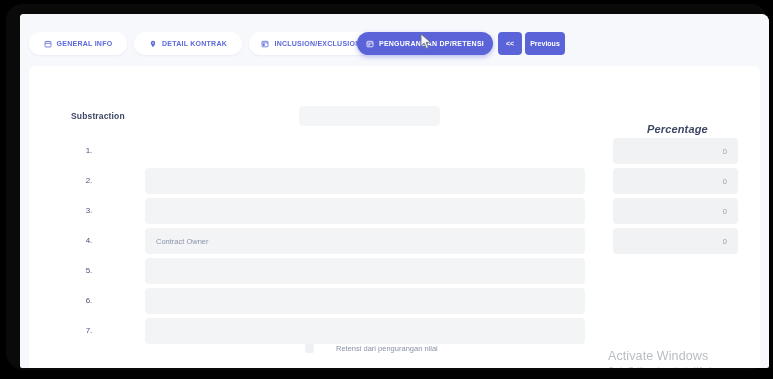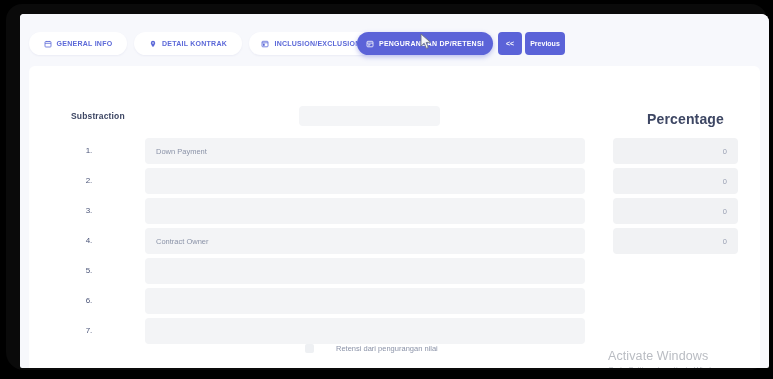--- a/index.html
+++ b/index.html
@@ -98,25 +98,26 @@
   #hdr-substraction {
     position: absolute;
     left: 42px; top: 45px;
     font-size: 8.5px;
     color: #3d4663;
     font-weight: bold;
     letter-spacing: 0.15px;
   }
   #hdr-percentage {
     position: absolute;
-    left: 618px; top: 45px;
-    font-size: 14px;
+    left: 618px; top: 57px;
+    font-size: 11px;
     color: #3d4663;
     font-weight: bold;
     letter-spacing: 0.15px;
+    font-style: italic;
   }
   #top-field {
     position: absolute;
     left: 270px; top: 40px;
     width: 137px; height: 18px;
     background: #f4f5f7;
     border-radius: 4px;
     border: none;
   }
   
@@ -261,21 +262,20 @@
       <div id="card">
 
         <div id="hdr-substraction">Substraction</div>
 
         <div id="hdr-percentage">Percentage</div>
 
         <input id="top-field" type="text" value="" style="">
 
         <div class="row" style="top:72px;">
           <div class="rnum">1.</div>
-          <div class="rname">Down Payment</div>
           <div class="rpct">0</div>
         </div>
 
         <div class="row" style="top:102px;">
           <div class="rnum">2.</div>
           <div class="rname"></div>
           <div class="rpct">0</div>
         </div>
 
         <div class="row" style="top:132px;">

